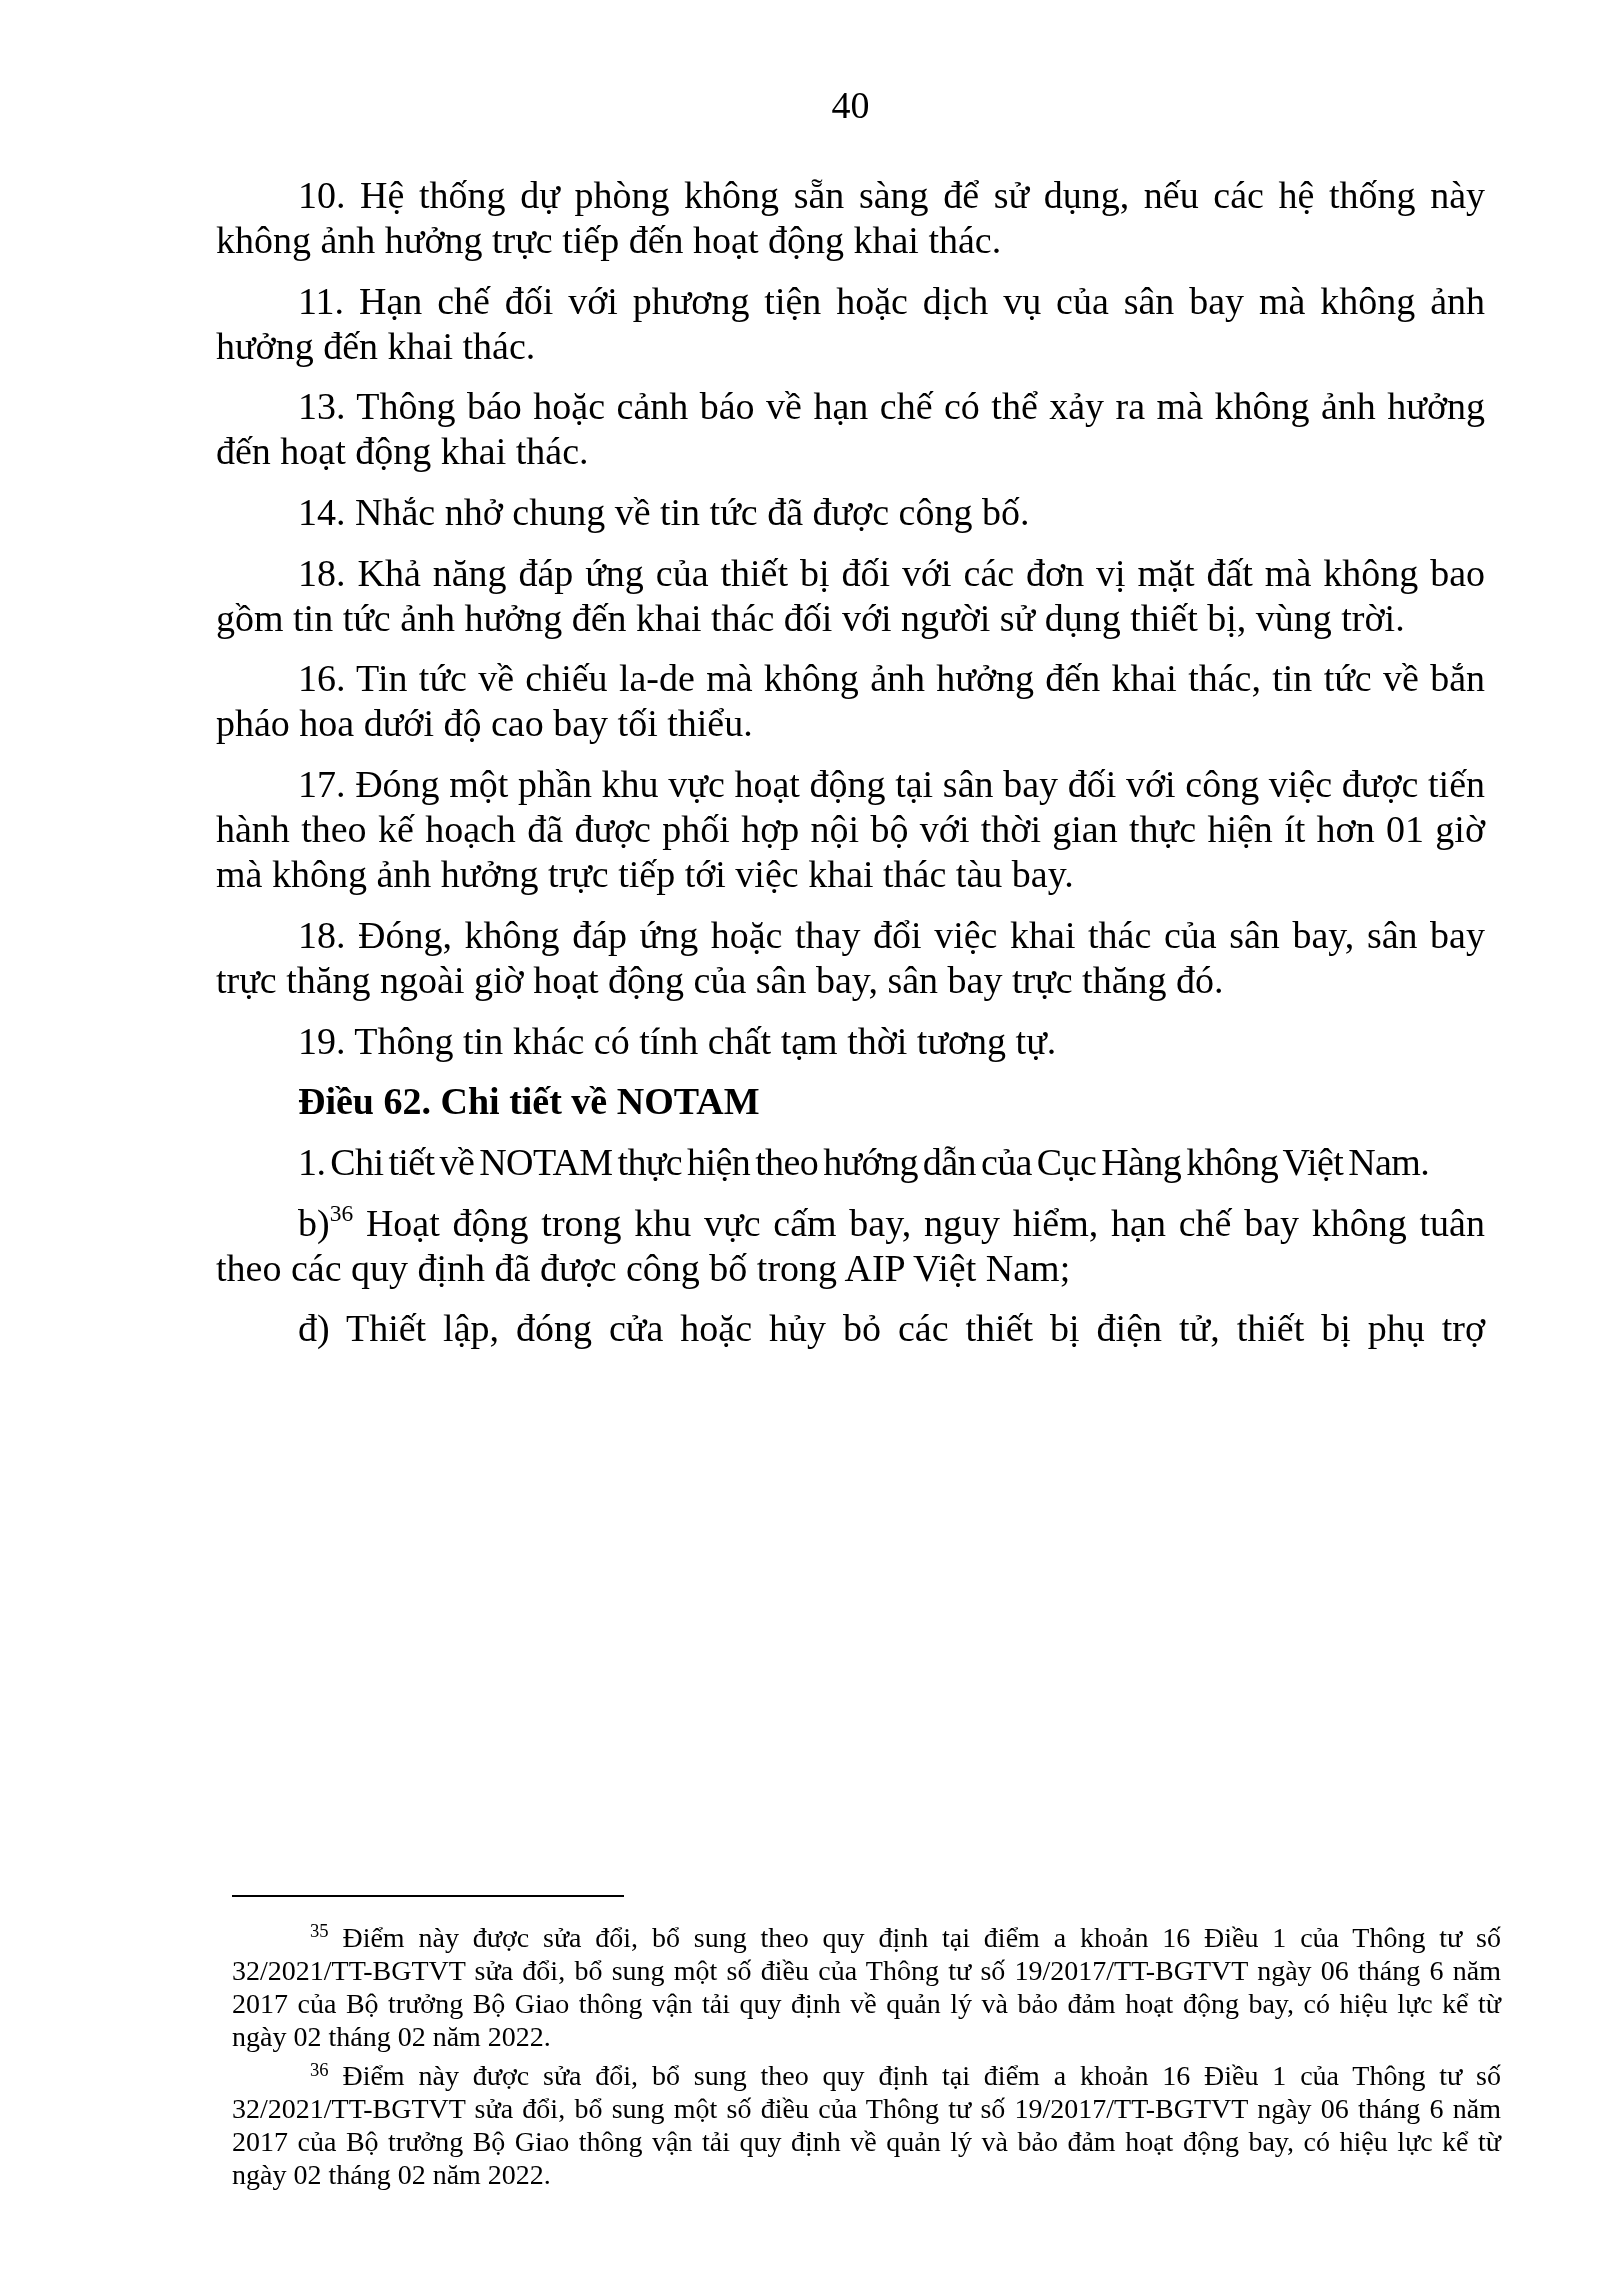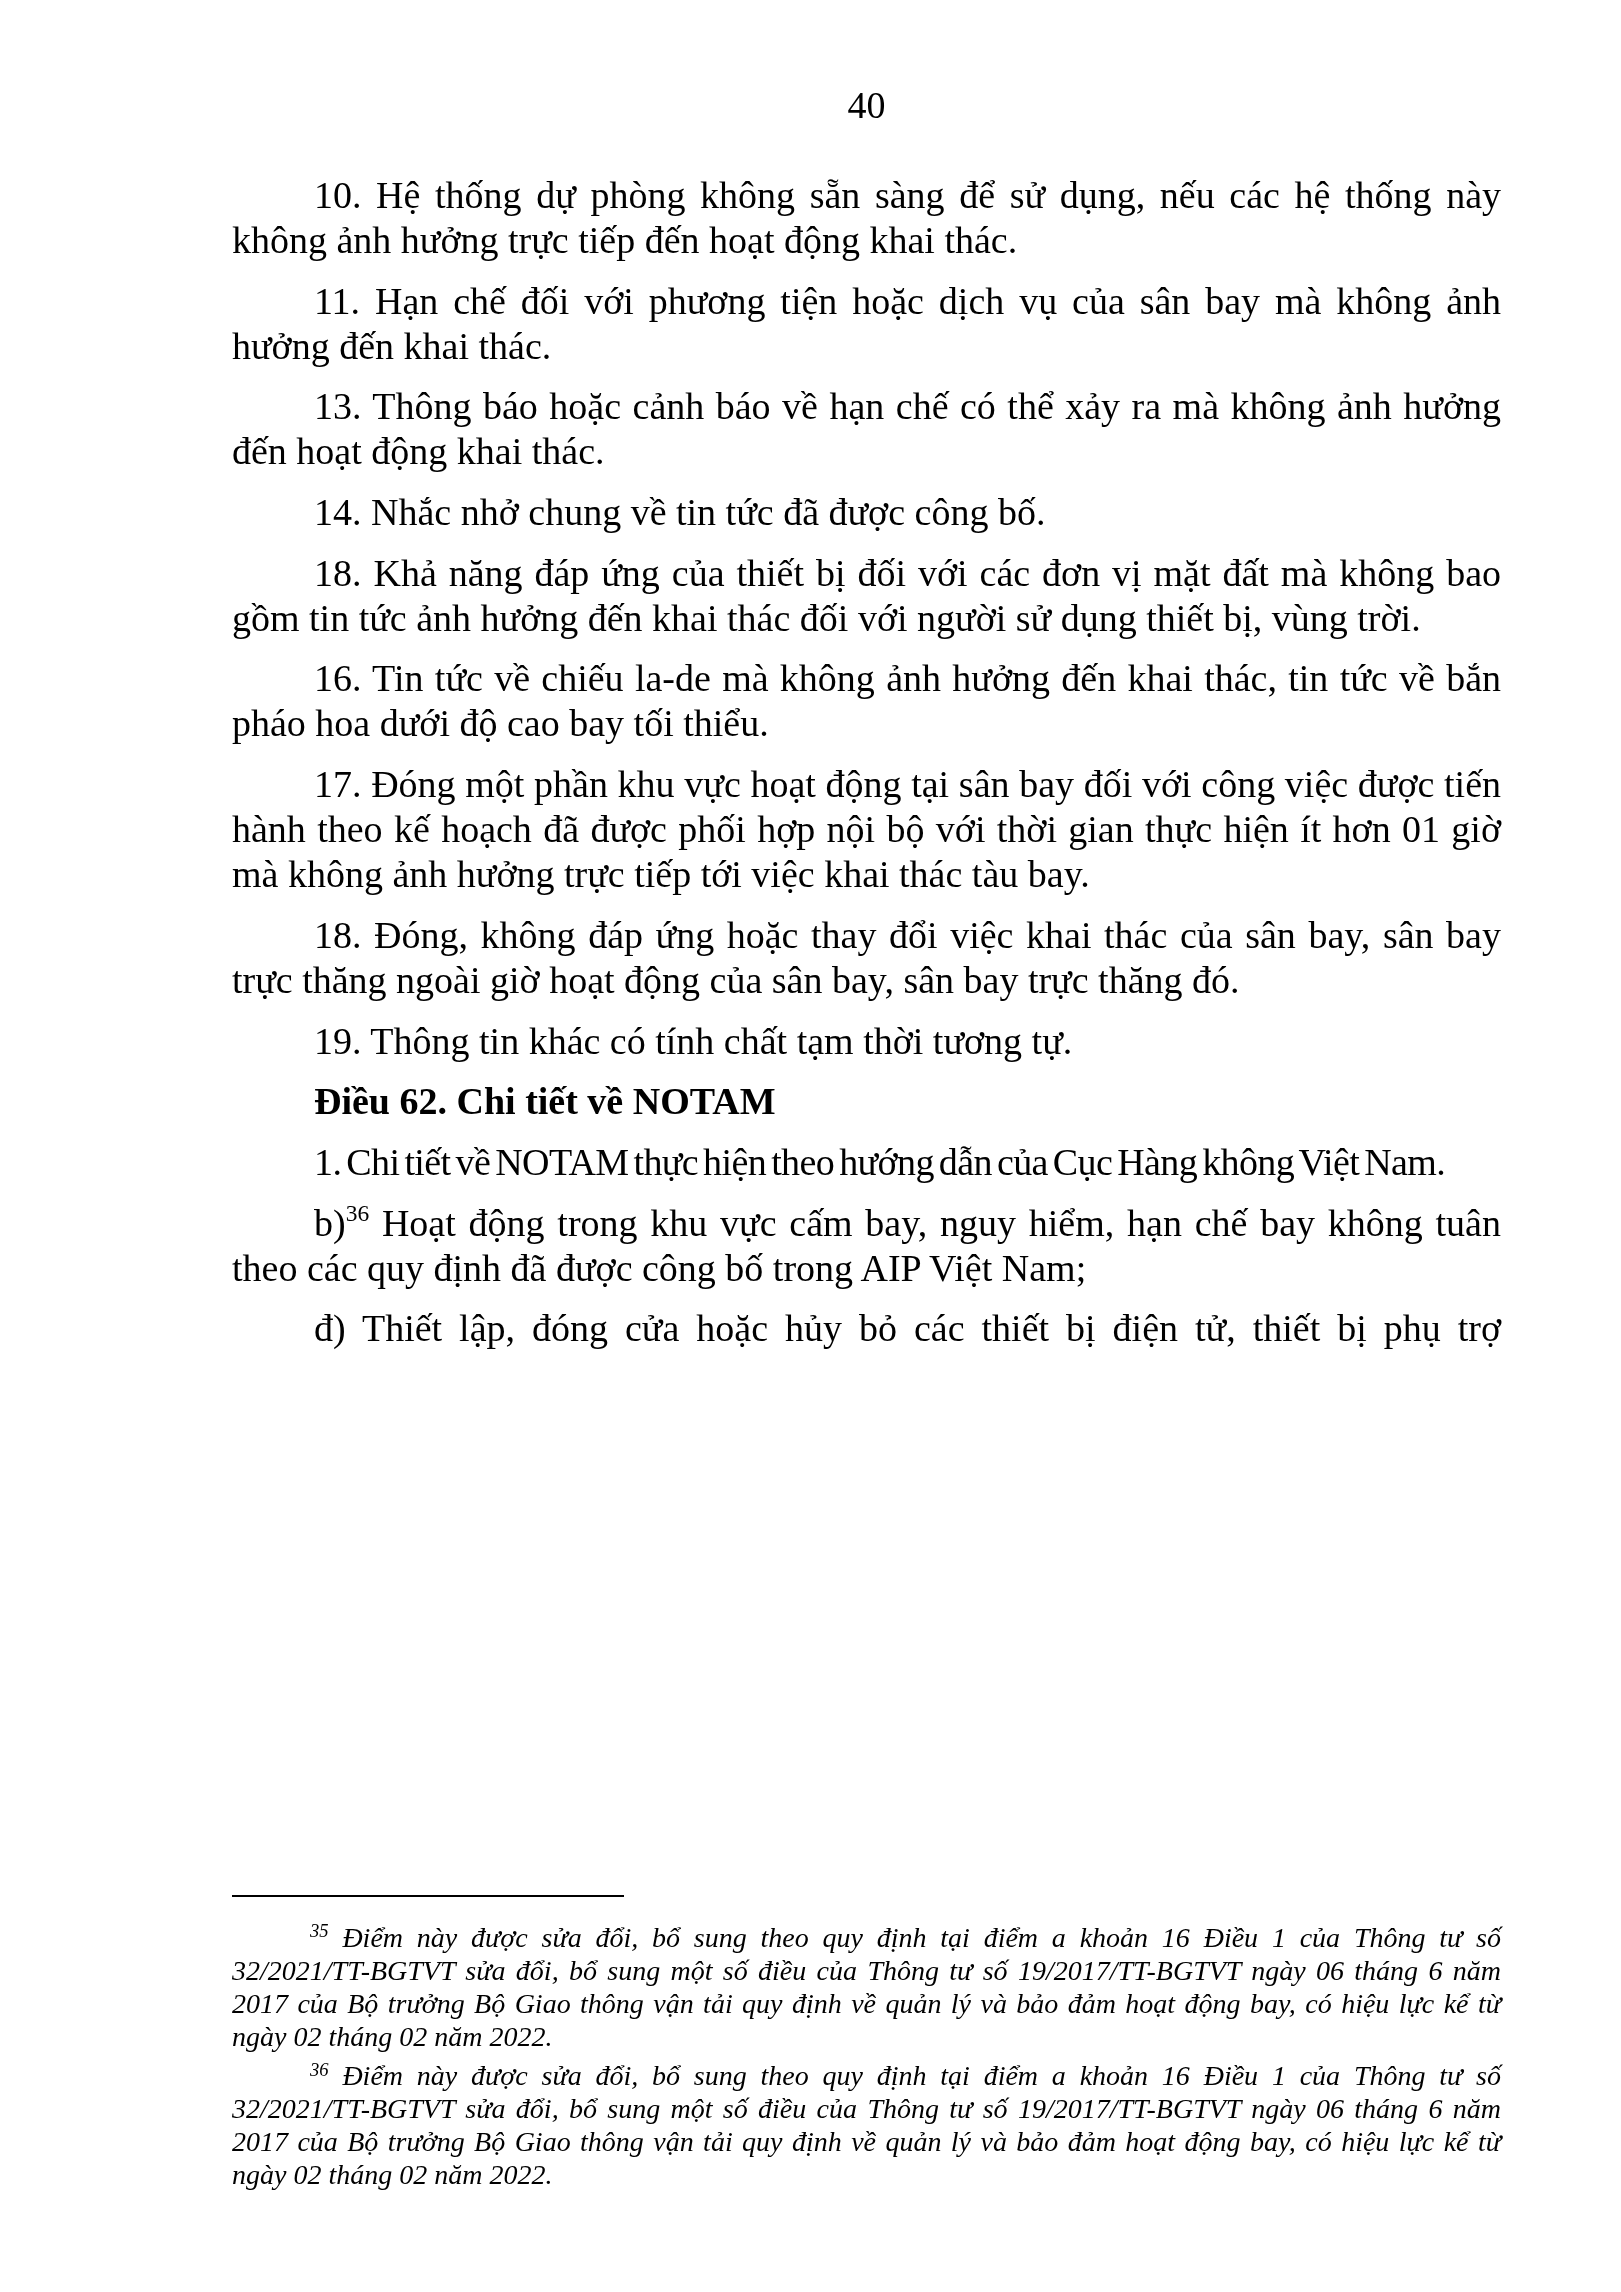--- a/index.html
+++ b/index.html
@@ -12,21 +12,21 @@
     width: 1621px;
     height: 2293px;
     margin: 0 auto;
     background: #ffffff;
     color: #000000;
     font-family: "Liberation Serif", "DejaVu Serif", serif;
     overflow: hidden;
   }
   .content {
     position: absolute;
-    left: 232px;
+    left: 216px;
     top: 83px;
     width: 1269px;
   }
   .pagenum {
     font-size: 38px;
     line-height: 45px;
     text-align: center;
     margin: 0 0 45px 0;
   }
   p.para {
@@ -51,21 +51,20 @@
     line-height: 0;
     vertical-align: baseline;
     position: relative;
     top: -14.7px;
   }
   .footer {
     position: absolute;
     left: 232px;
     top: 1895px;
     width: 1269px;
-    font-style: italic;
   }
   .fn-sep {
     width: 392px;
     border-top: 2.9px solid #000;
     margin: 0 0 23.5px 0;
   }
   p.fn {
     font-size: 28px;
     line-height: 33px;
     margin: 0 0 6.9px 0;

